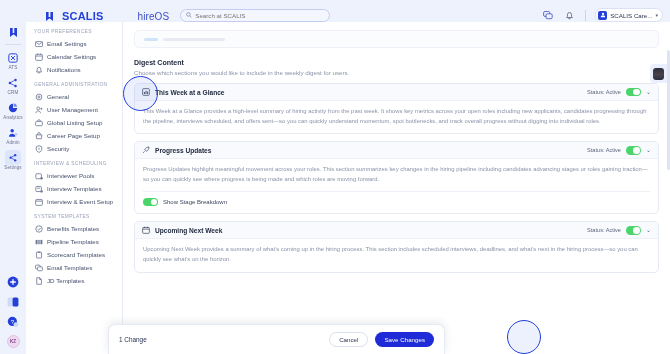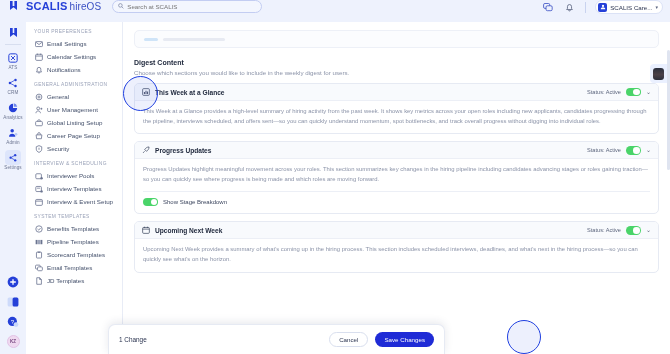--- a/index.html
+++ b/index.html
@@ -10,28 +10,29 @@
     font-size:7px;
     color:#1f2937;
     -webkit-font-smoothing:antialiased;
   }
   .app { position:relative; width:670px; height:354px; background:#f7f9fe; }
 
   
   .topbar {
     position:absolute; top:0; left:0; width:670px; height:22px;
     background:#eef2fd;
-    display:flex; align-items:flex-start;
+    display:flex; align-items:flex-end;
     z-index:30;
+    padding-left:36px;
   }
   .tb-logomark { width:26px; display:flex; justify-content:center; align-items:center; }
   .tb-logomark svg { display:block; }
   .brand { display:flex; align-items:baseline; gap:2px; margin-left:0px; }
   .brand-scalis { font-size:11px; font-weight:bold; color:#2540d8; letter-spacing:0.2px; }
-  .brand-hireos { font-size:10px; font-weight:normal; color:#3b50c4; letter-spacing:0.1px; }
+  .brand-hireos { font-size:10px; font-weight:normal; color:#3b50c4; letter-spacing:0.1px;margin-left:32px; }
   .search-wrap {
     margin-left:11px; width:150px; height:13px;
     border:1px solid #c3cdf2; border-radius:7px; background:#f3f6fe;
     display:flex; align-items:center; padding:0 5px; gap:3px;
   }
   .search-wrap svg { flex:0 0 auto; }
   .search-input {
     border:none; outline:none; background:transparent;
     font-family:"Liberation Sans", sans-serif; font-size:6.2px; color:#8a93ad;
     width:100%;

